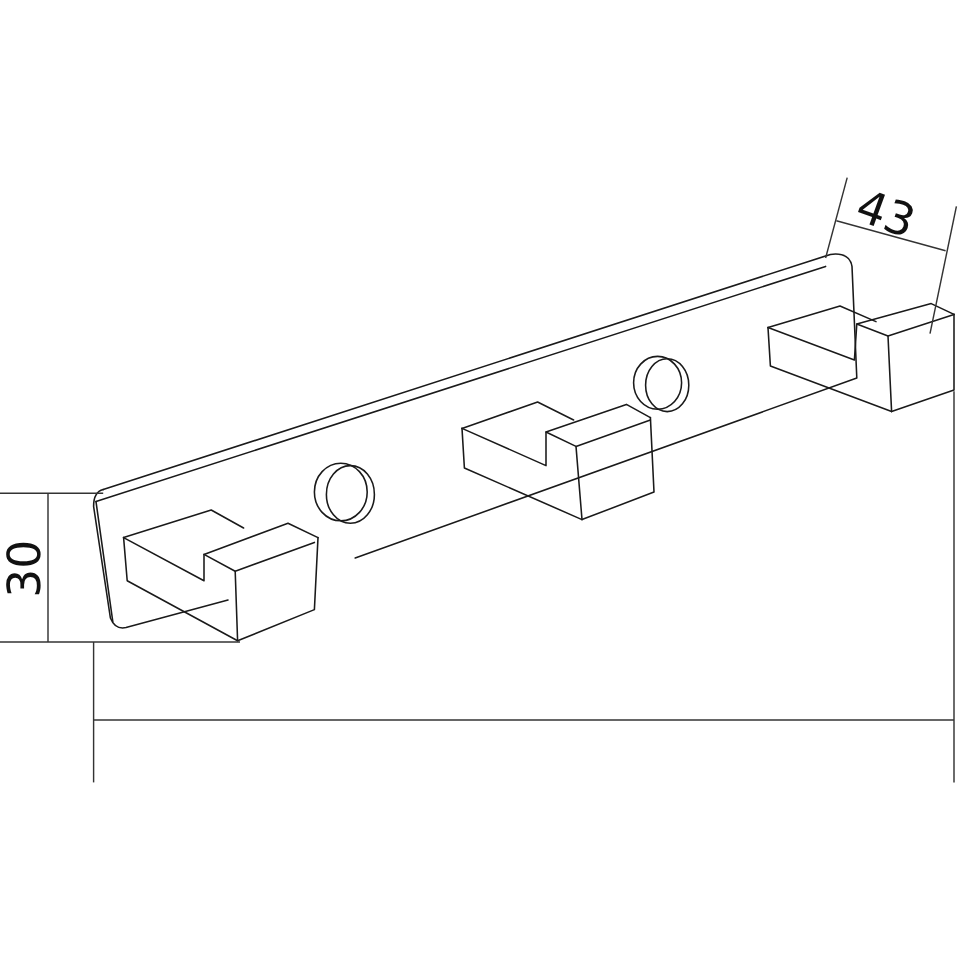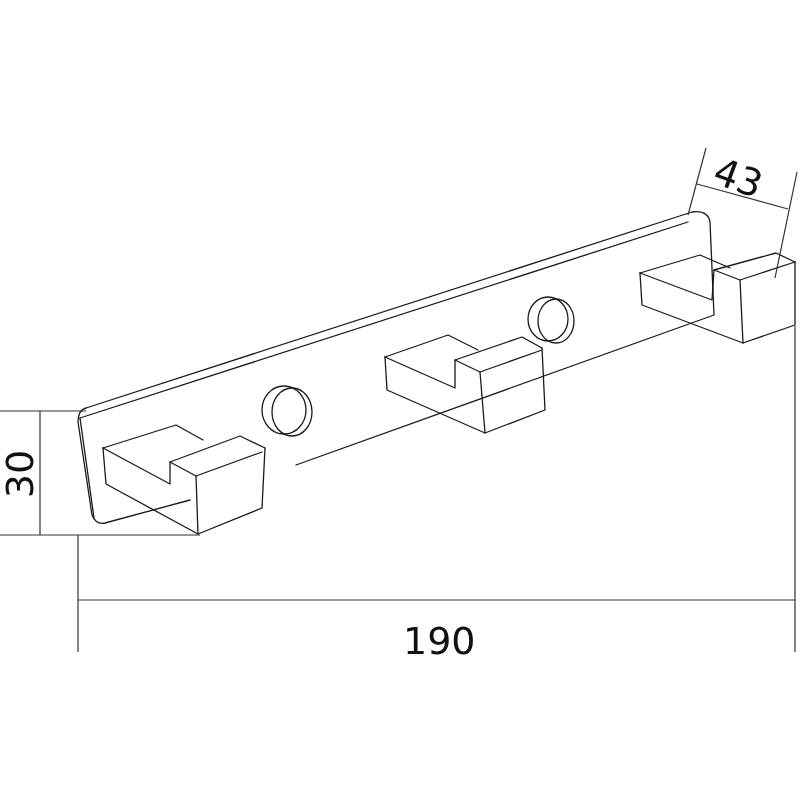--- a/index.html
+++ b/index.html
@@ -68,16 +68,15 @@
       <line class="dim" x1="0" y1="535" x2="200" y2="535"></line>
       <line class="dim" x1="40" y1="411" x2="40" y2="535"></line>
     </g>
     <g>
       <line class="dim" x1="688" y1="215" x2="706" y2="148"></line>
       <line class="dim" x1="775" y1="278" x2="797" y2="172"></line>
       <line class="dim" x1="697" y1="184" x2="788" y2="209"></line>
     </g>
   </svg>
 
-  <div class="lbl lbl-190">190</div>
   <div class="lbl lbl-30">30</div>
   <div class="lbl lbl-43">43</div>
 </div>
 
 </body></html>

